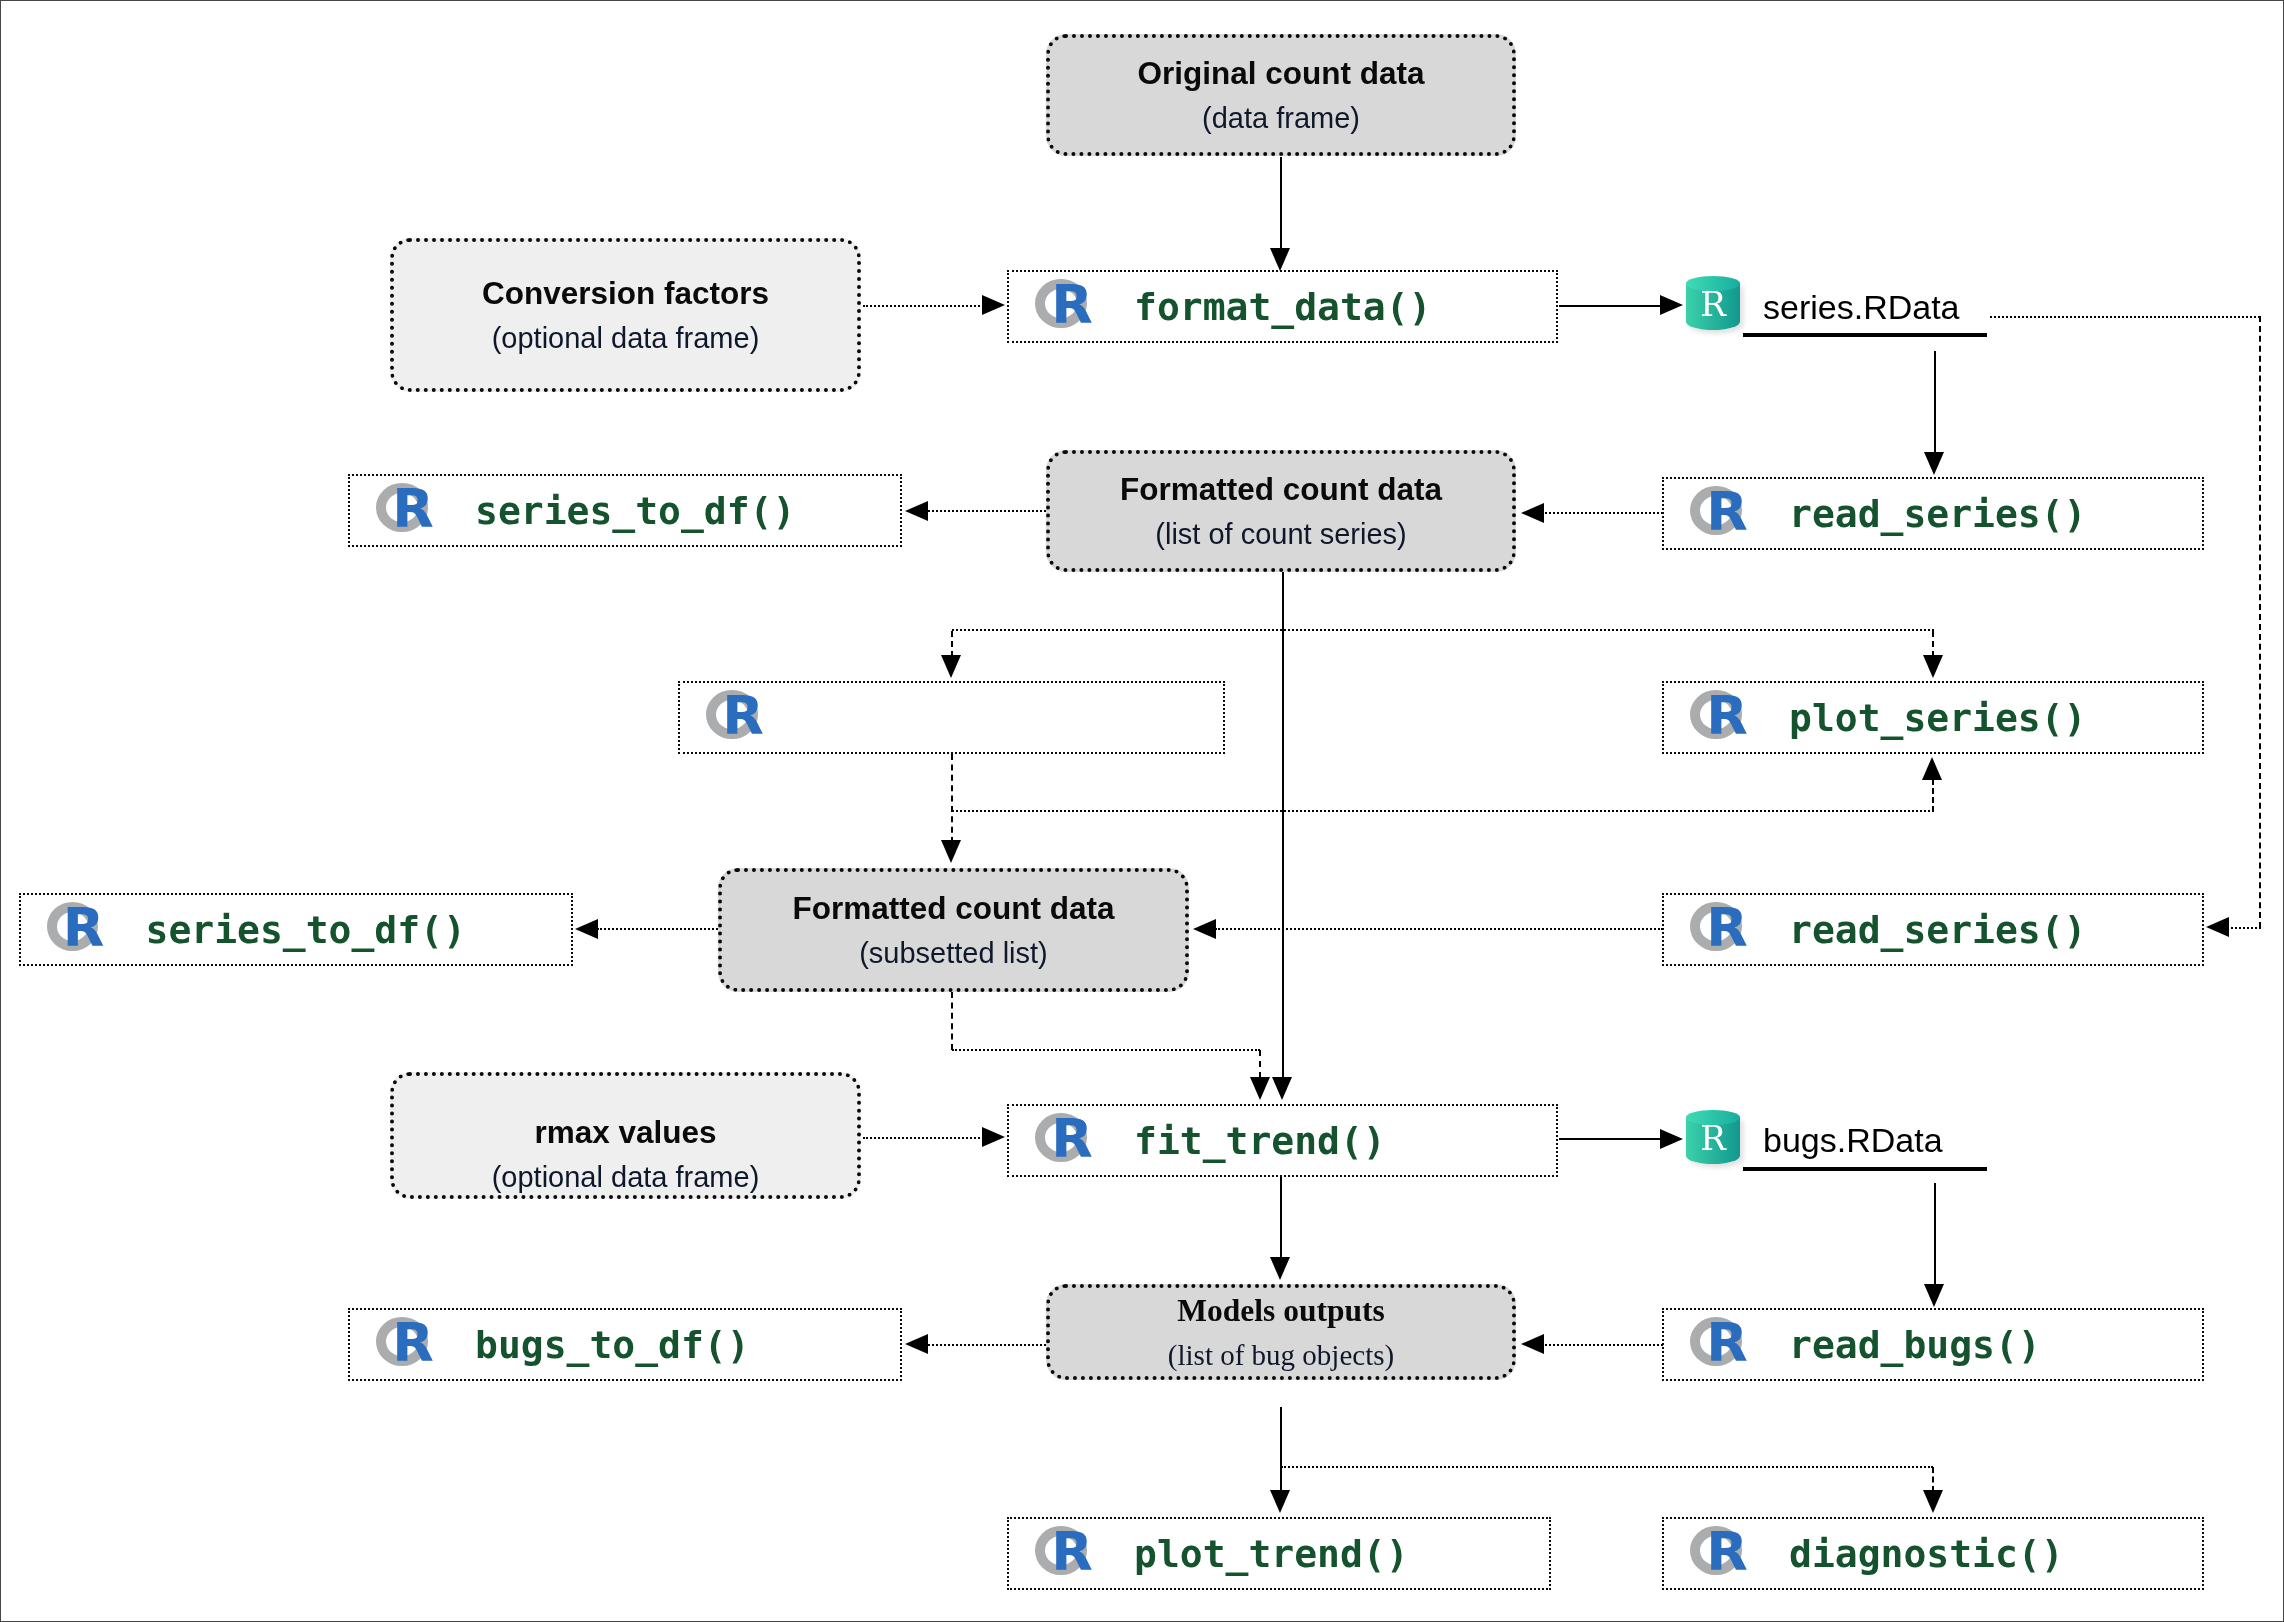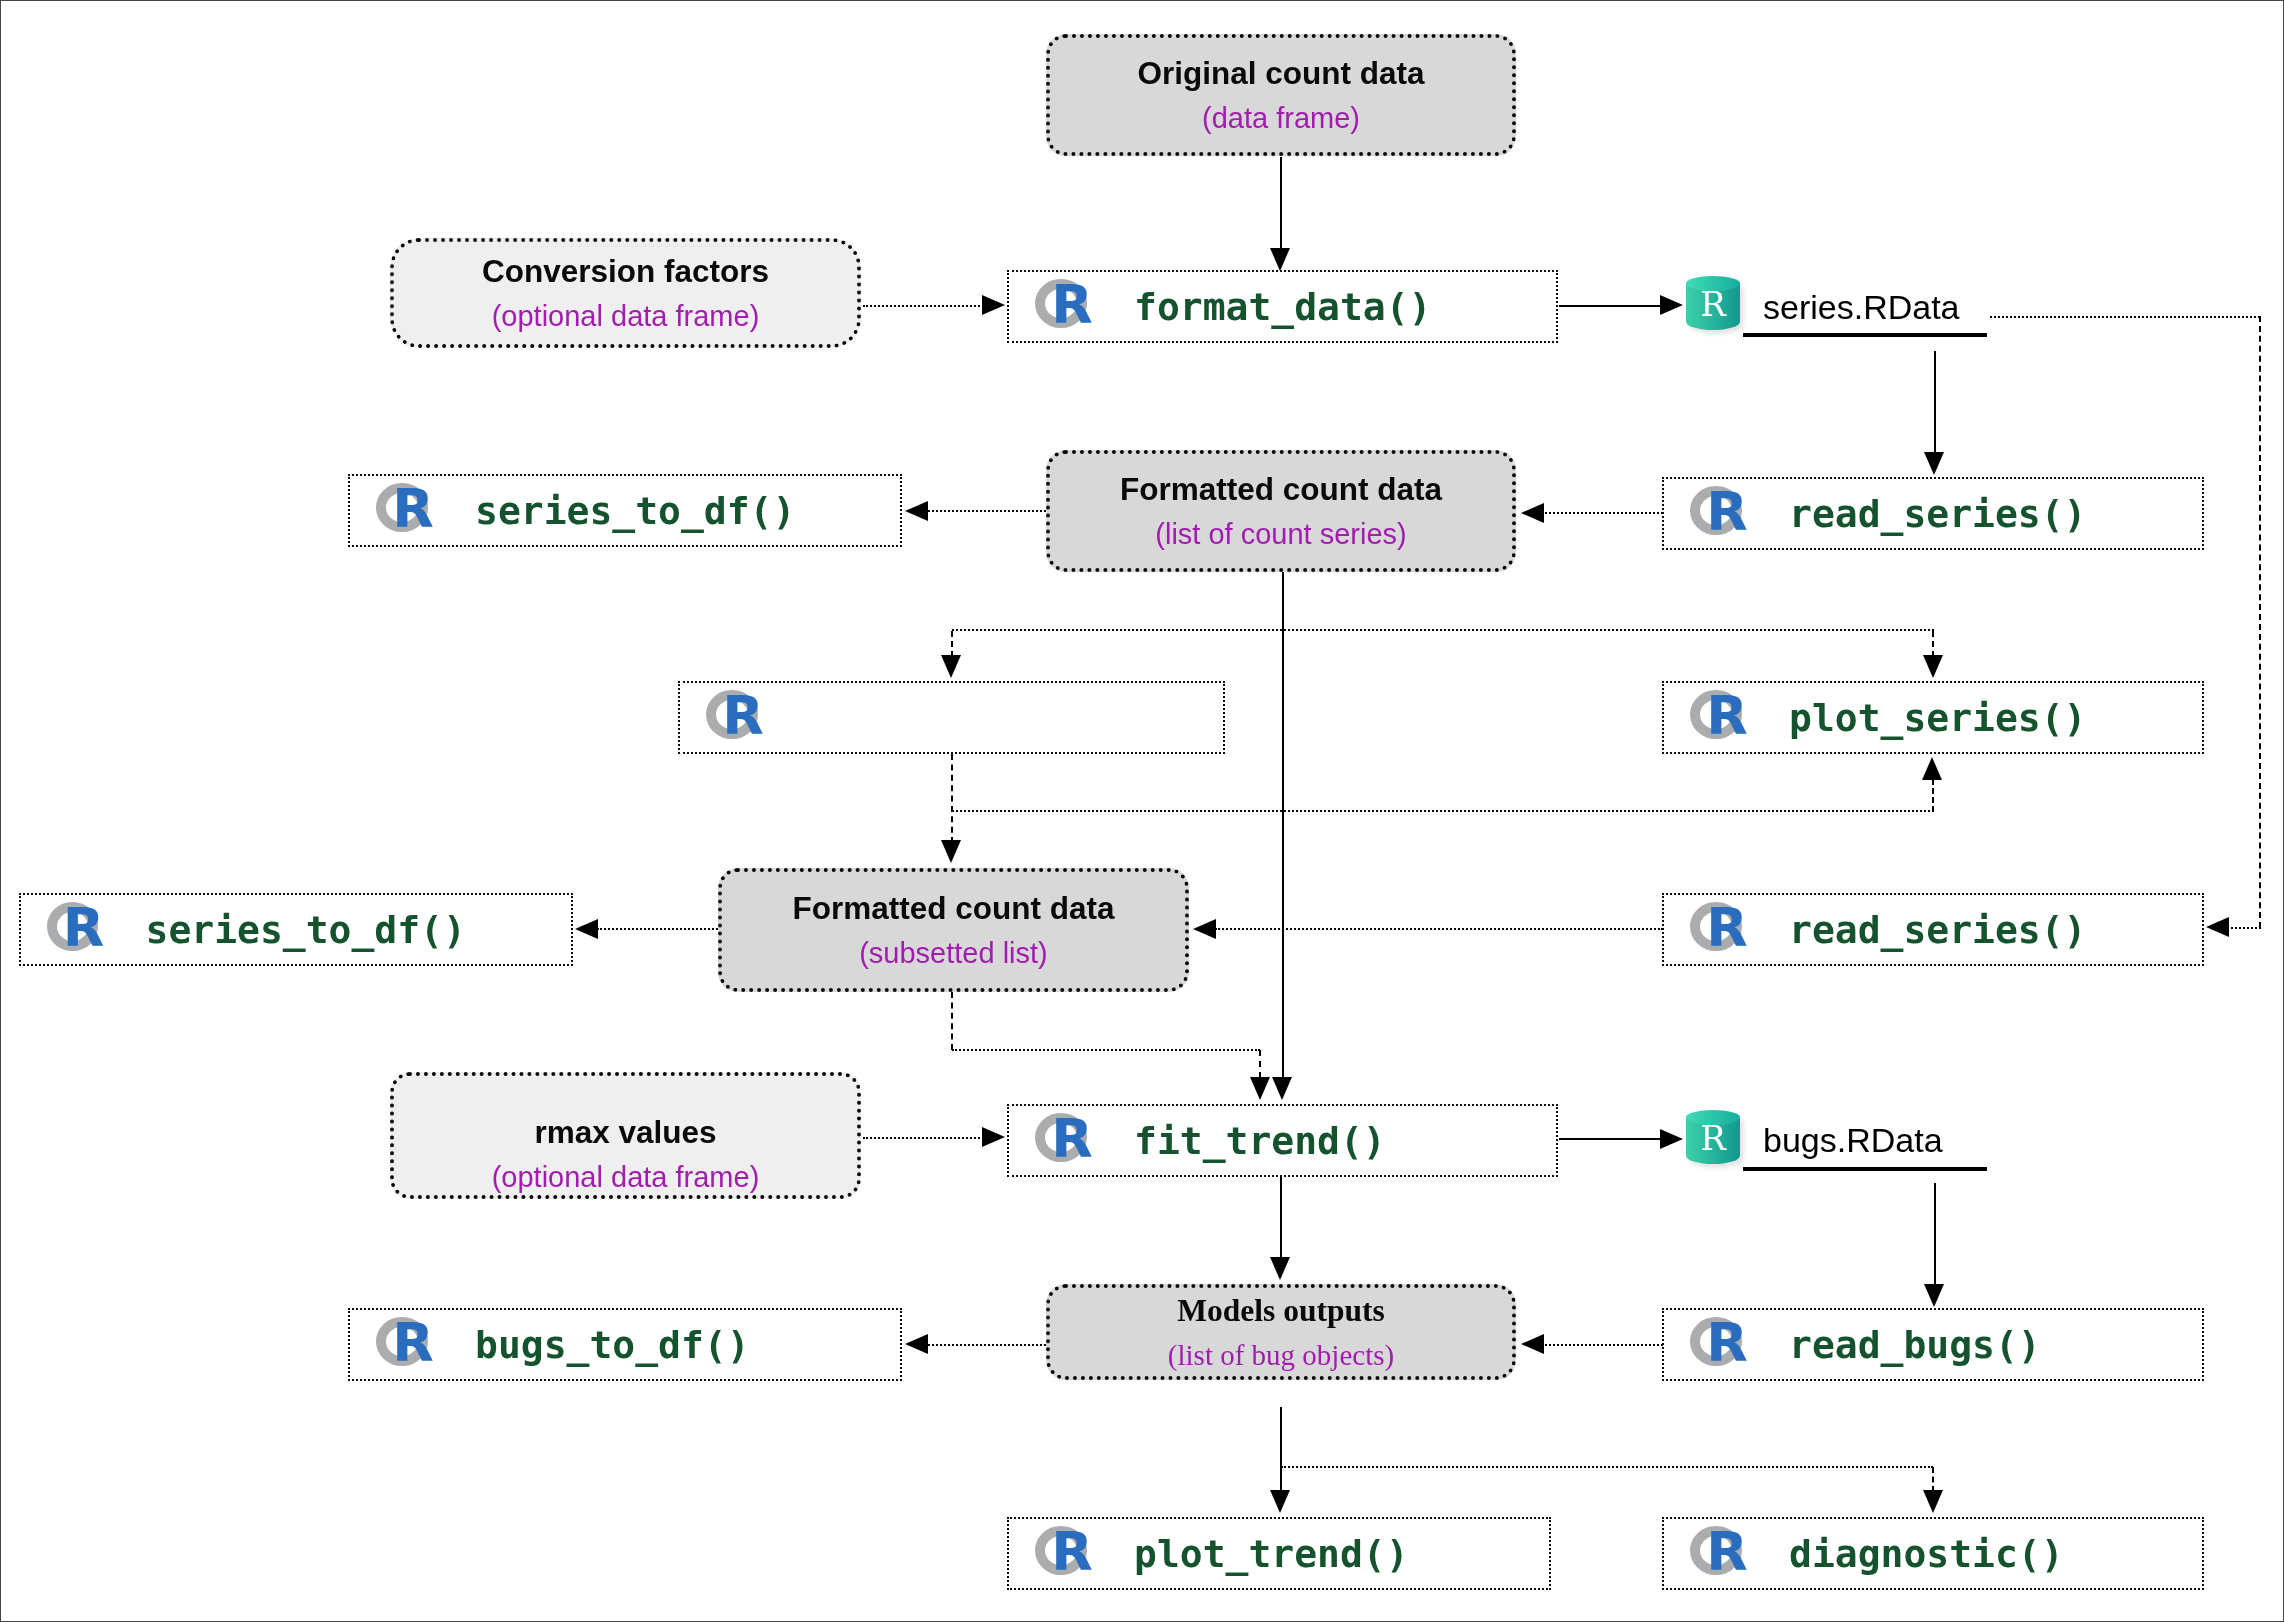--- a/index.html
+++ b/index.html
@@ -23,21 +23,21 @@
   }
   .optional-node{
     position:absolute;
     background:#efefef;
     border:4.1px dotted #0a0a0a;
     border-radius:20px;
     display:flex;flex-direction:column;align-items:center;justify-content:center;
     text-align:center;gap:8.2px;box-sizing:border-box;
   }
   .nd-title{font-size:31.5px;font-weight:700;color:#0a0a0a;line-height:1.25;}
-  .nd-sub{font-size:29px;font-weight:400;color:#a21caf;line-height:1.2;}
+  .nd-sub{font-size:29px;font-weight:400;color:#0f172a;line-height:1.2;}
   .fn-node{
     position:absolute;
     background:#ffffff;
     border:2.3px dotted #0a0a0a;
     display:flex;align-items:center;
     padding-left:26px;gap:27px;box-sizing:border-box;
   }
   .fn-label{
     font-family:"DejaVu Sans Mono",monospace;
     font-weight:700;font-size:38px;color:#14532d;white-space:nowrap;
@@ -86,21 +86,21 @@
 </head>
 <body>
 
 <div class="canvas">
 
   <div class="data-node" style="left:1045px;top:33px;width:470px;height:122px;">
     <div class="nd-title">Original count data</div>
     <div class="nd-sub">(data frame)</div>
   </div>
 
-  <div class="optional-node" style="left:389px;top:237px;width:471px;height:110px;border-radius:29px;">
+  <div class="optional-node" style="left:389px;top:237px;width:471px;height:154px;">
     <div class="nd-title">Conversion factors</div>
     <div class="nd-sub">(optional data frame)</div>
   </div>
 
   <div class="data-node" style="left:1045px;top:449px;width:470px;height:122px;">
     <div class="nd-title">Formatted count data</div>
     <div class="nd-sub">(list of count series)</div>
   </div>
 
   <div class="data-node" style="left:717px;top:867px;width:471px;height:124px;">

